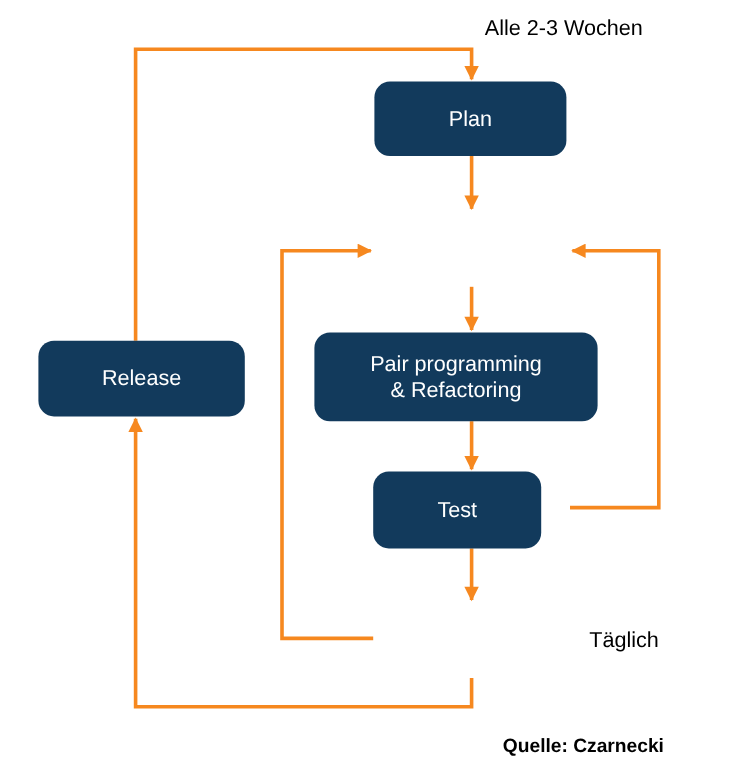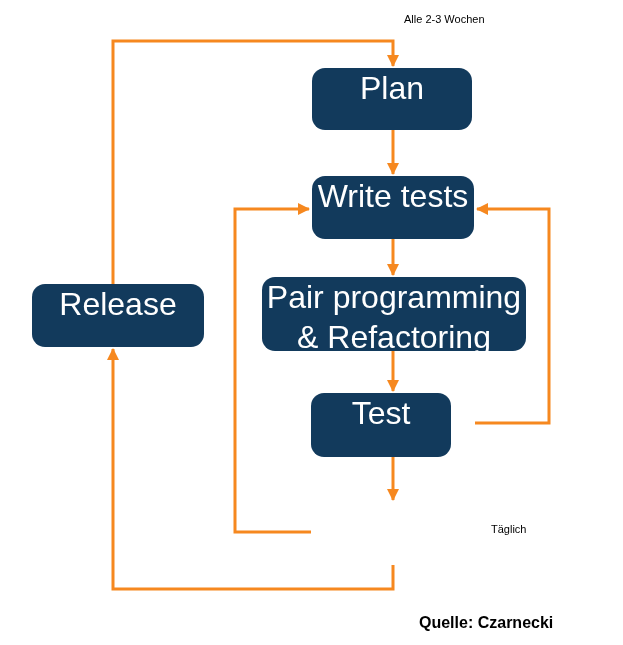--- a/index.html
+++ b/index.html
@@ -31,35 +31,35 @@
     stroke:none;
   }
   .node{
     position:absolute;
     background:var(--node-fill);
     color:var(--node-text);
     border-radius:13px;
     display:flex;
     flex-direction:column;
     align-items:center;
-    justify-content:flex-start;
+    justify-content:center;
     text-align:center;
-    font-size:32px;
+    font-size:18px;
     line-height:1.25;
   }
   #node-plan        {left:312px; top:68px;  width:160px; height:62px;}
   #node-write-tests {left:312px; top:176px; width:162px; height:63px;}
-  #node-pair        {left:262px; top:277px; width:264px; height:74px;}
+  #node-pair        {left:262px; top:277px; width:236px; height:74px;}
   #node-test        {left:311px; top:393px; width:140px; height:64px;}
   #node-integration {left:311px; top:502px; width:165px; height:63px;}
   #node-release     {left:32px;  top:284px; width:172px; height:63px;}
   .note{
     position:absolute;
     color:var(--label-text);
-    font-size:11px;
+    font-size:18px;
     white-space:nowrap;
   }
   #note-cycle  {left:404px; top:13px;}
   #note-daily  {left:491px; top:523px;}
   #note-source {left:419px; top:614px; font-size:16px;font-weight:bold;}
 </style>
 </head>
 <body>
 
 <div class="canvas">
@@ -85,23 +85,20 @@
 
     <path class="flow" d="M311,532 L235,532 L235,209 L309,209" marker-end="url(#arrowhead)"></path>
 
     <path class="flow" d="M393,565 L393,589 L113,589 L113,349" marker-end="url(#arrowhead)"></path>
   </svg>
 
   <div class="node" id="node-plan">
     <span>Plan</span>
   </div>
 
-  <div class="node" id="node-write-tests">
-    <span>Write tests</span>
-  </div>
 
   <div class="node" id="node-pair">
     <span>Pair programming</span>
     <span>&amp; Refactoring</span>
   </div>
 
   <div class="node" id="node-test">
     <span>Test</span>
   </div>
 

